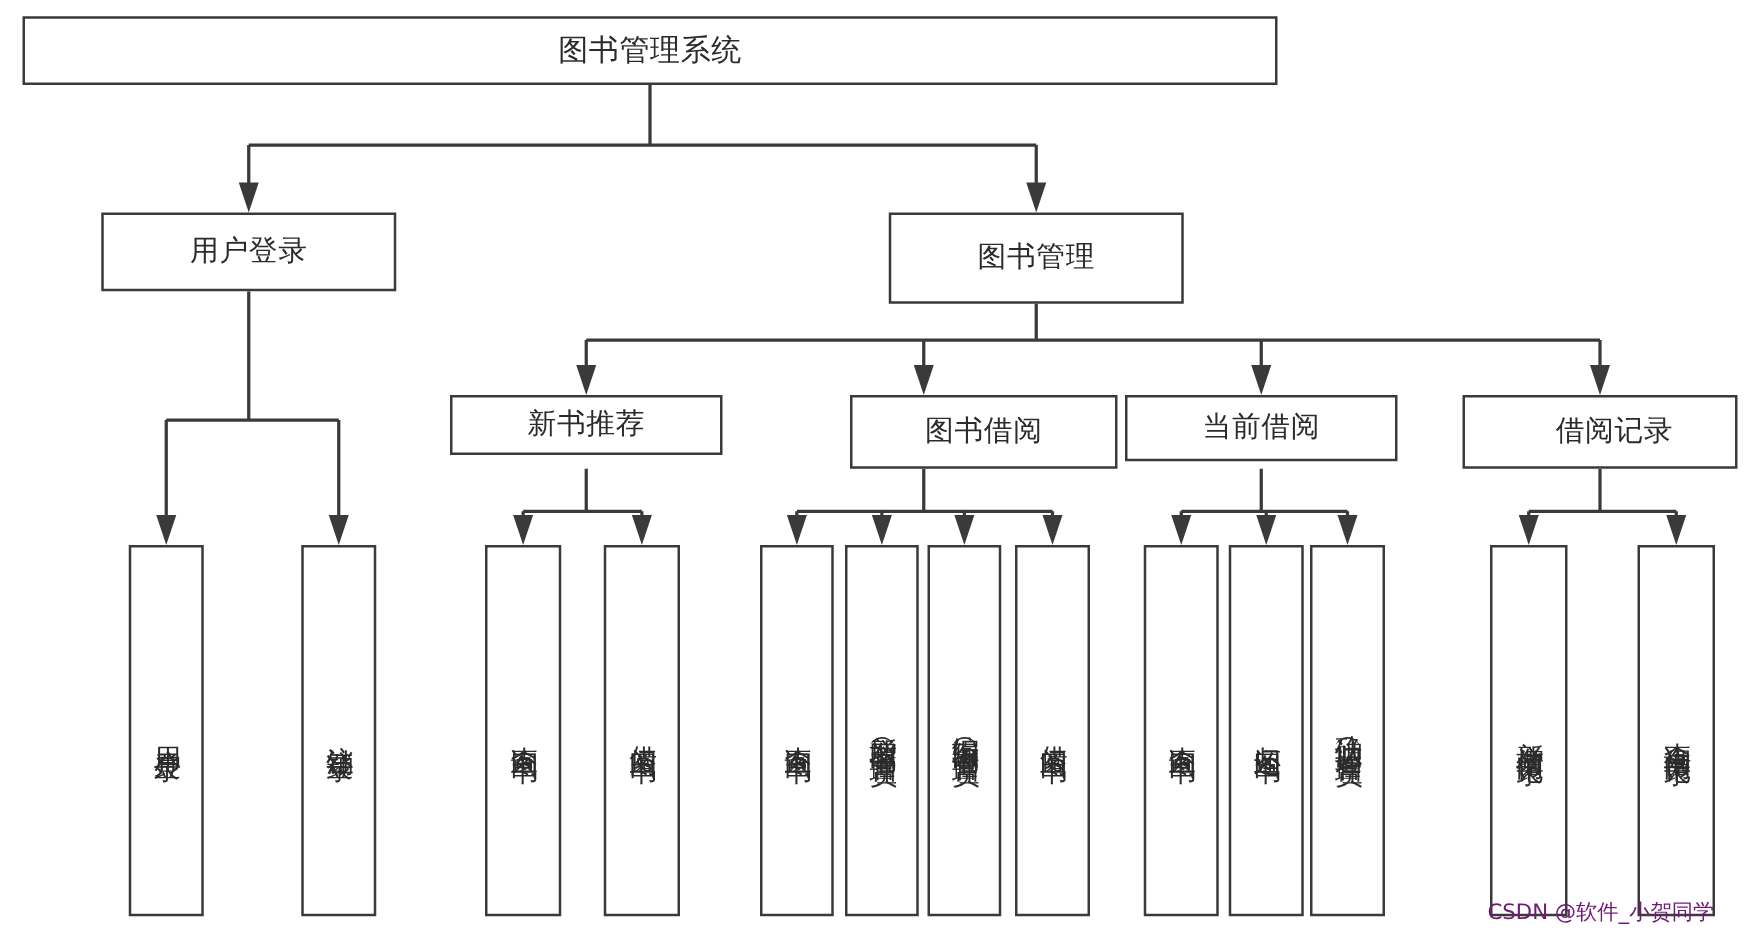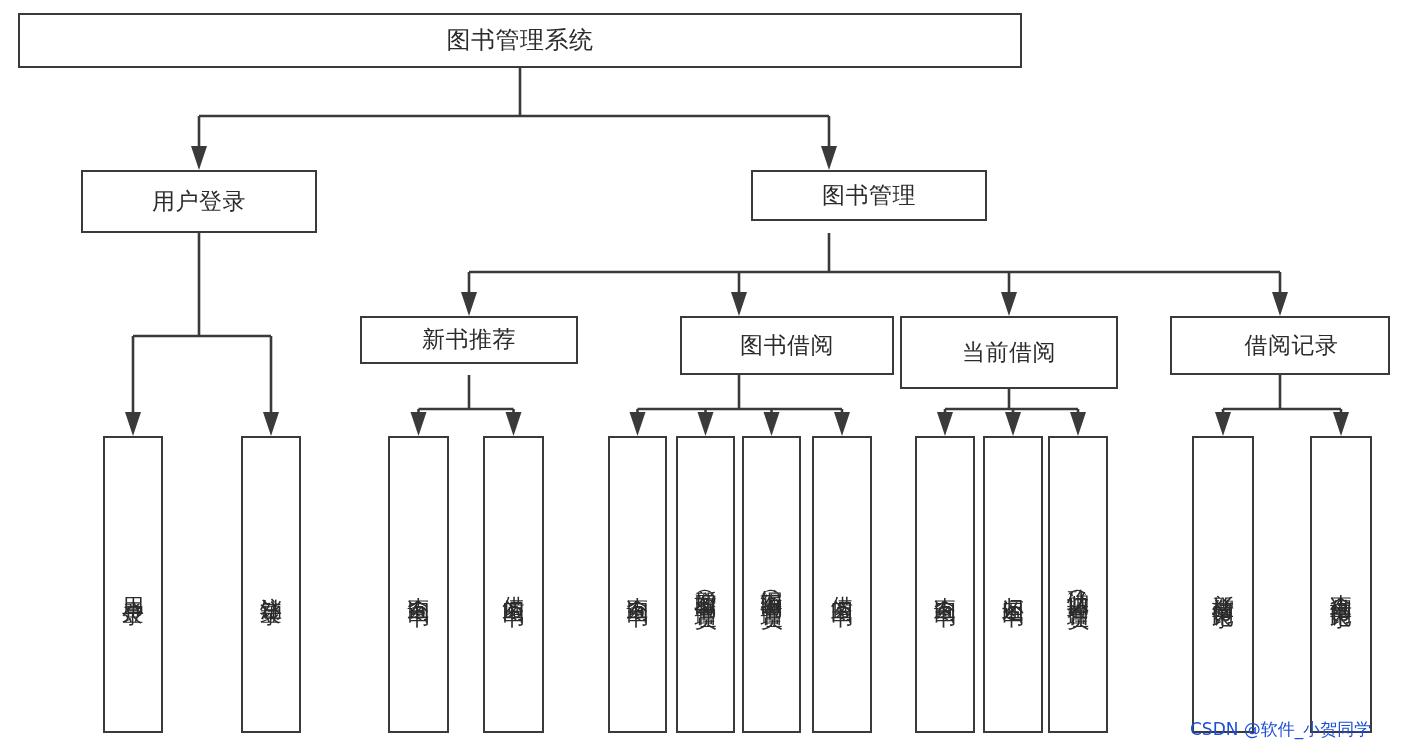--- a/index.html
+++ b/index.html
@@ -128,30 +128,30 @@
       <line x1="1341" y1="409" x2="1341" y2="414" stroke="#3a3a3a" stroke-width="2.6"></line>
       <path d="M 1333 412 L 1349 412 L 1341 436 Z" fill="#3a3a3a"></path>
     </svg>
   <div id="node-layer">
       <div class="node-box horizontal root" style="left: 18px; top: 13px; width: 1004px; height: 55px; border-color: rgb(58, 58, 58);">
         <span class="node-label" style="color: rgb(43, 43, 43);">图书管理系统</span>
       </div>
       <div class="node-box horizontal" style="left: 81px; top: 170px; width: 236px; height: 63px; border-color: rgb(58, 58, 58);">
         <span class="node-label" style="color: rgb(43, 43, 43);">用户登录</span>
       </div>
-      <div class="node-box horizontal" style="left: 711px; top: 170px; width: 236px; height: 51px; border-color: rgb(58, 58, 58); margin-left: 40px;">
+      <div class="node-box horizontal" style="left: 711px; top: 170px; width: 236px; height: 73px; border-color: rgb(58, 58, 58);">
         <span class="node-label" style="color: rgb(43, 43, 43);">图书管理</span>
       </div>
       <div class="node-box horizontal" style="left: 360px; top: 316px; width: 218px; height: 48px; border-color: rgb(58, 58, 58);">
         <span class="node-label" style="color: rgb(43, 43, 43);">新书推荐</span>
       </div>
       <div class="node-box horizontal" style="left: 632px; top: 316px; width: 214px; height: 59px; border-color: rgb(58, 58, 58); margin-left: 48px;">
         <span class="node-label" style="color: rgb(43, 43, 43);">图书借阅</span>
       </div>
-      <div class="node-box horizontal" style="left: 900px; top: 316px; width: 218px; height: 73px; border-color: rgb(58, 58, 58);">
+      <div class="node-box horizontal" style="left: 900px; top: 316px; width: 218px; height: 53px; border-color: rgb(58, 58, 58);">
         <span class="node-label" style="color: rgb(43, 43, 43);">当前借阅</span>
       </div>
       <div class="node-box horizontal" style="left: 1170px; top: 316px; width: 220px; height: 59px; border-color: rgb(58, 58, 58);">
         <span class="node-label" style="color: rgb(43, 43, 43); margin-left: 23px;">借阅记录</span>
       </div>
       <div class="node-box vertical" style="left: 103px; top: 436px; width: 60px; height: 297px; border-color: rgb(58, 58, 58);">
         <span class="node-label" style="color: rgb(43, 43, 43);">用户登录</span>
       </div>
       <div class="node-box vertical" style="left: 241px; top: 436px; width: 60px; height: 297px; border-color: rgb(58, 58, 58);">
         <span class="node-label" style="color: rgb(43, 43, 43);">注销登录</span>
@@ -183,14 +183,14 @@
       <div class="node-box vertical" style="left: 1048px; top: 436px; width: 60px; height: 297px; border-color: rgb(58, 58, 58);">
         <span class="node-label" style="color: rgb(43, 43, 43);">确认归还（管理员）</span>
       </div>
       <div class="node-box vertical" style="left: 1192px; top: 436px; width: 62px; height: 297px; border-color: rgb(58, 58, 58);">
         <span class="node-label" style="color: rgb(43, 43, 43);">新增借阅记录</span>
       </div>
       <div class="node-box vertical" style="left: 1310px; top: 436px; width: 62px; height: 297px; border-color: rgb(58, 58, 58);">
         <span class="node-label" style="color: rgb(43, 43, 43);">查询借阅记录</span>
       </div>
     </div>
-  <div id="watermark" style="left: 1190px; top: 718px; color: #1d4ed8;">CSDN @软件_小贺同学</div>
+  <div id="watermark" style="left: 1190px; top: 718px; color: #701a75;">CSDN @软件_小贺同学</div>
 </div>
 
 </body></html>

